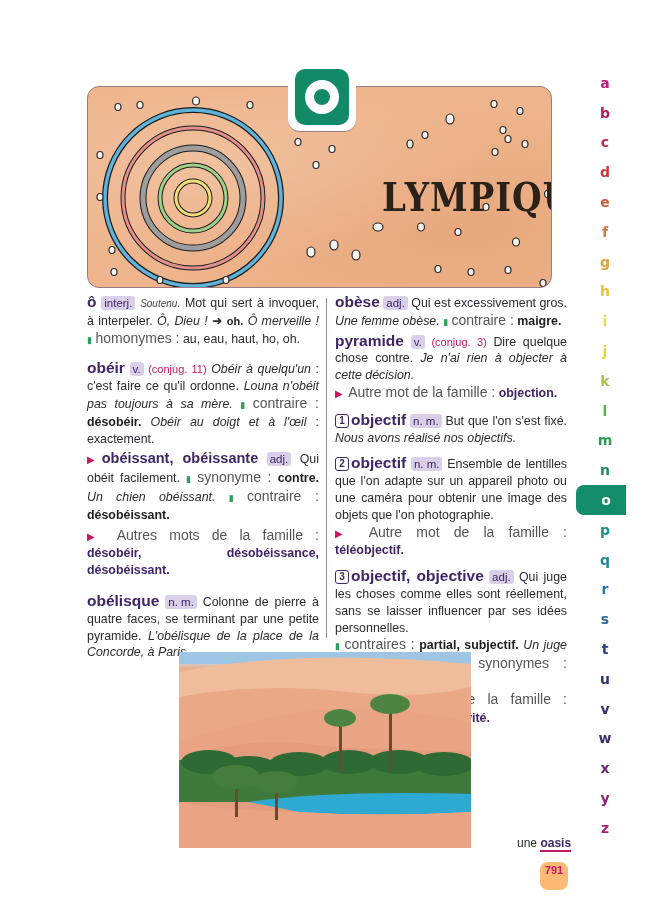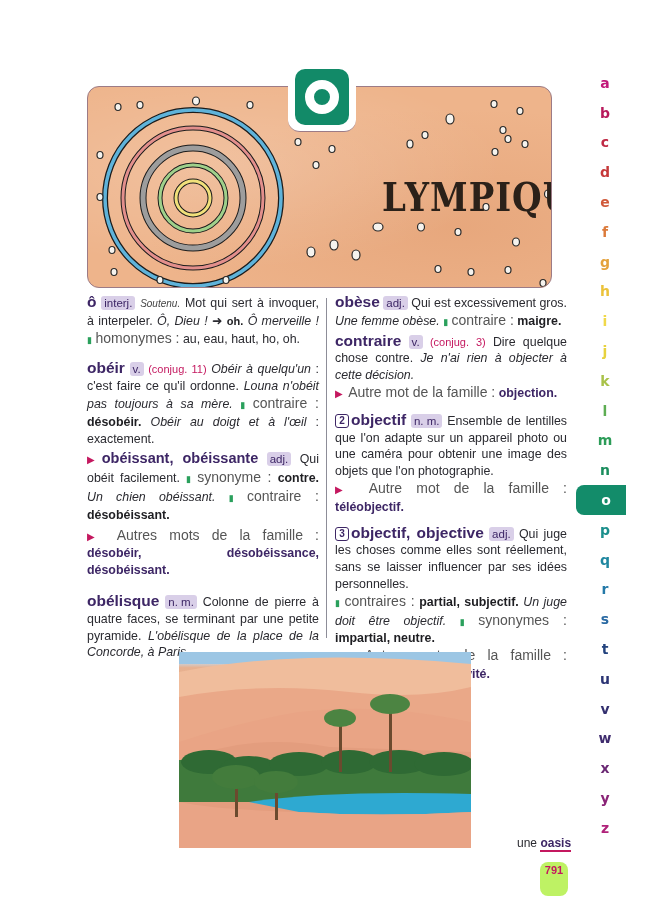--- a/index.html
+++ b/index.html
@@ -68,22 +68,22 @@
   .phon { font-size: 11px; color: #333; }
 
   
   .photo {
     position: absolute; left: 179px; top: 652px; width: 292px; height: 196px; overflow: hidden;
     background: linear-gradient(180deg, #9ac4e2 0%, #c7d9ea 5%, #e7b190 8%, #eaa987 40%, #e8a787 60%, #e6a583 100%);
   }
   .caption { position: absolute; left: 517px; top: 836px; font-size: 12px; color: #2a2a30; }
   .caption b { border-bottom: 2px solid #c4185f; color: #3d2665; }
   .page-num {
-    position: absolute; left: 540px; top: 862px; width: 28px; height: 34px;
-    background: #bef264; border-radius: 8px; font-size: 11px; line-height: 16px;
+    position: absolute; left: 540px; top: 862px; width: 28px; height: 28px;
+    background: #fdba74; border-radius: 8px; font-size: 11px; line-height: 16px;
     text-align: center; color: #c4185f; font-weight: bold;
   }
 
   
   .alpha { position: absolute; left: 576px; top: 68px; width: 50px; }
   .alpha-item {
     height: 29.8px; font-family: "DejaVu Sans", sans-serif; font-weight: bold; font-size: 14px;
     display: flex; align-items: center; justify-content: center; padding-left: 8px;
   }
   .alpha-item.active {
@@ -215,30 +215,36 @@
     <span class="hw">obèse</span>
     <span class="pos">adj.</span>
     <span>Qui est excessivement gros.</span>
     <span class="ex">Une femme obèse.</span>
     <span class="bar">▮</span>
     <span class="lbl">contraire :</span>
     <span class="bold">maigre.</span>
   </div>
 
   <div class="entry">
-    <span class="hw">contraire</span>
+    <span class="hw">pyramide</span>
     <span class="pos">v.</span>
     <span class="conj">(conjug. 3)</span>
     <span>Dire quelque chose contre.</span>
     <span class="ex">Je n'ai rien à objecter à cette décision.</span><br>
     <span class="tri">▶</span>
     <span class="lbl">Autre mot de la famille :</span>
     <span class="fam">objection.</span>
   </div>
 
+  <div class="entry">
+    <span class="num">1</span><span class="hw">objectif</span>
+    <span class="pos">n. m.</span>
+    <span>But que l'on s'est fixé.</span>
+    <span class="ex">Nous avons réalisé nos objectifs.</span>
+  </div>
 
   <div class="entry">
     <span class="num">2</span><span class="hw">objectif</span>
     <span class="pos">n. m.</span>
     <span>Ensemble de lentilles que l'on adapte sur un appareil photo ou une caméra pour obtenir une image des objets que l'on photographie.</span><br>
     <span class="tri">▶</span>
     <span class="lbl">Autre mot de la famille :</span>
     <span class="fam">téléobjectif.</span>
   </div>
 

